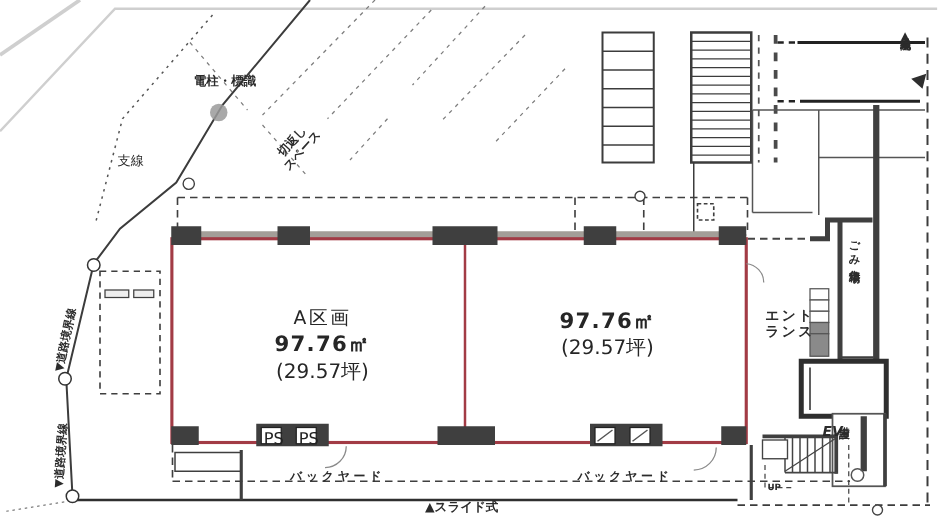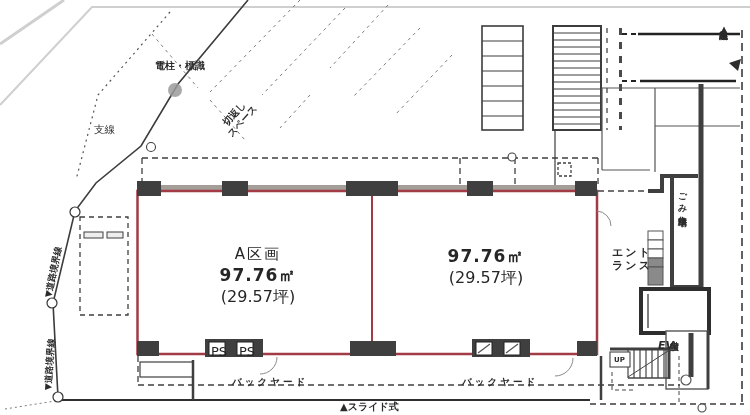--- a/index.html
+++ b/index.html
@@ -12,21 +12,21 @@
   .c{text-align:center;}
   .unit-label{position:absolute;text-align:center;color:#262626;}
   .unit-name{font-size:15px;font-weight:500;letter-spacing:2px;}
   .unit-sqm{font-size:17px;font-weight:700;letter-spacing:1px;text-align:center;}
   .unit-tsubo{font-size:16px;font-weight:400;}
   .bike-note{position:absolute;left:384px;top:96px;width:96px;text-align:center;
     font-size:8px;line-height:9.8px;font-weight:600;color:#1e1e1e;}
   .vtext{writing-mode:vertical-rl;text-orientation:upright;}
   .rot{transform-origin:center center;}
   .ps-lbl{position:absolute;font-size:13px;font-weight:400;color:#222;}
-  .tiny{font-size:7px;font-weight:700;}
+  .tiny{font-size:7px;font-weight:700;margin-top:30px;}
 </style>
 </head>
 <body>
 
 <div id="stage">
 
   <svg width="750" height="415" viewBox="0 0 750 415">
 
     <g stroke="#cfcfcf" stroke-width="2" fill="none">
       <path d="M750,7 L92,7 L0,105"></path>

